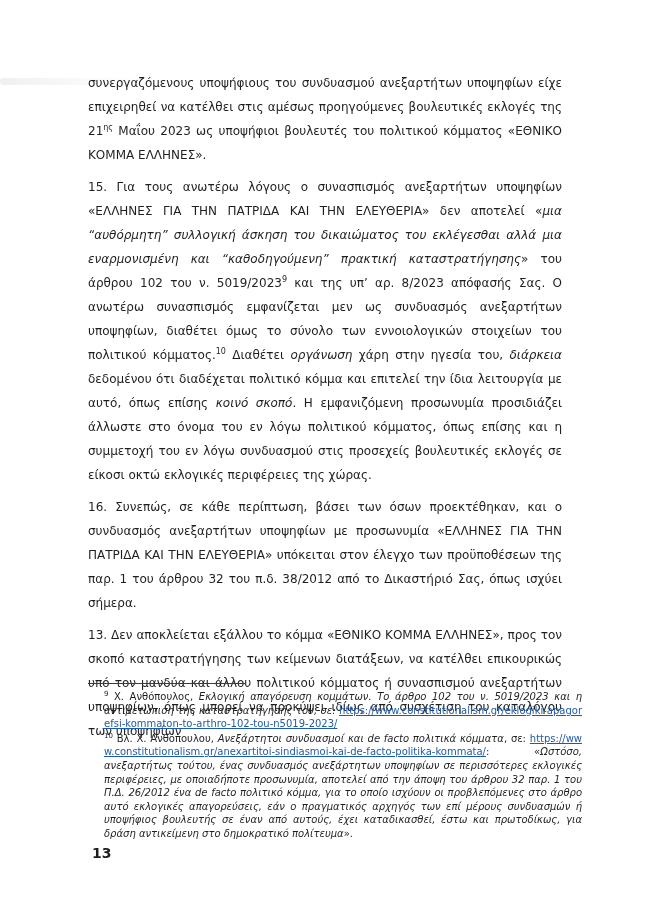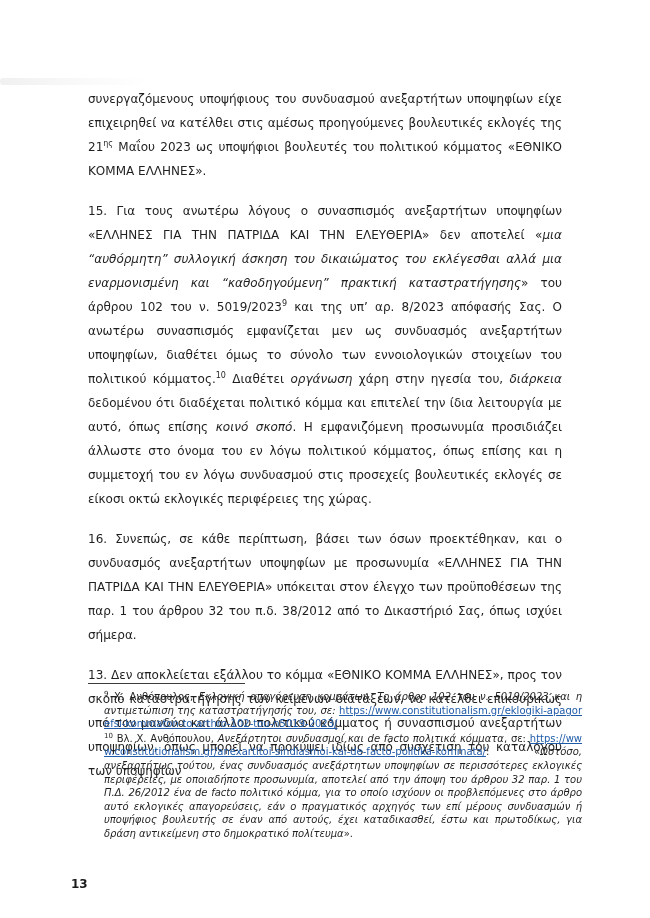--- a/index.html
+++ b/index.html
@@ -15,38 +15,38 @@
   .scan-smudge{
     position:absolute;left:0px;top:78px;width:150px;height:7px;
     background:linear-gradient(90deg,#f0f0f0,#fafafa 60%,transparent);
     border-radius:3px;
   }
   .body-text{
     position:absolute;left:88px;top:71px;width:474px;
     font-size:12px;line-height:24px;
     text-align:justify;
   }
-  .body-text p{margin:16px 0 8px 0;}
+  .body-text p{margin:0 0 8px 0;}
   .it{font-style:italic;}
   .body-text sup{font-size:8px;line-height:0;}
   .fn-sep{
     position:absolute;left:88px;top:683px;width:157px;height:0;
     border-top:1.5px solid #3c3c3c;
   }
   .footnotes{
     position:absolute;left:104px;top:690px;width:478px;
     font-size:10px;line-height:13.6px;
     text-align:justify;
   }
   .footnotes p{margin:0 0 1px 0;}
   .footnotes sup{font-size:7px;line-height:0;}
   .link{color:#1f5aa8;text-decoration:underline;word-break:break-all;}
   .page-number{
-    position:absolute;left:71px;top:845px;
-    font-size:12px;font-weight:600;color:#1c1c1c;margin-top:32px;
+    position:absolute;left:92px;top:845px;
+    font-size:14px;font-weight:600;color:#1c1c1c;
   }
 </style>
 </head>
 <body>
 
 <div class="page">
   <div class="scan-smudge"></div>
 
   <div class="body-text" id="body-container">
       <p><span>συνεργαζόμενους υποψήφιους του συνδυασμού ανεξαρτήτων υποψηφίων είχε επιχειρηθεί να κατέλθει στις αμέσως προηγούμενες βουλευτικές εκλογές της 21</span><sup>ης</sup><span> Μαΐου 2023 ως υποψήφιοι βουλευτές του πολιτικού κόμματος «ΕΘΝΙΚΟ ΚΟΜΜΑ ΕΛΛΗΝΕΣ».</span></p>

